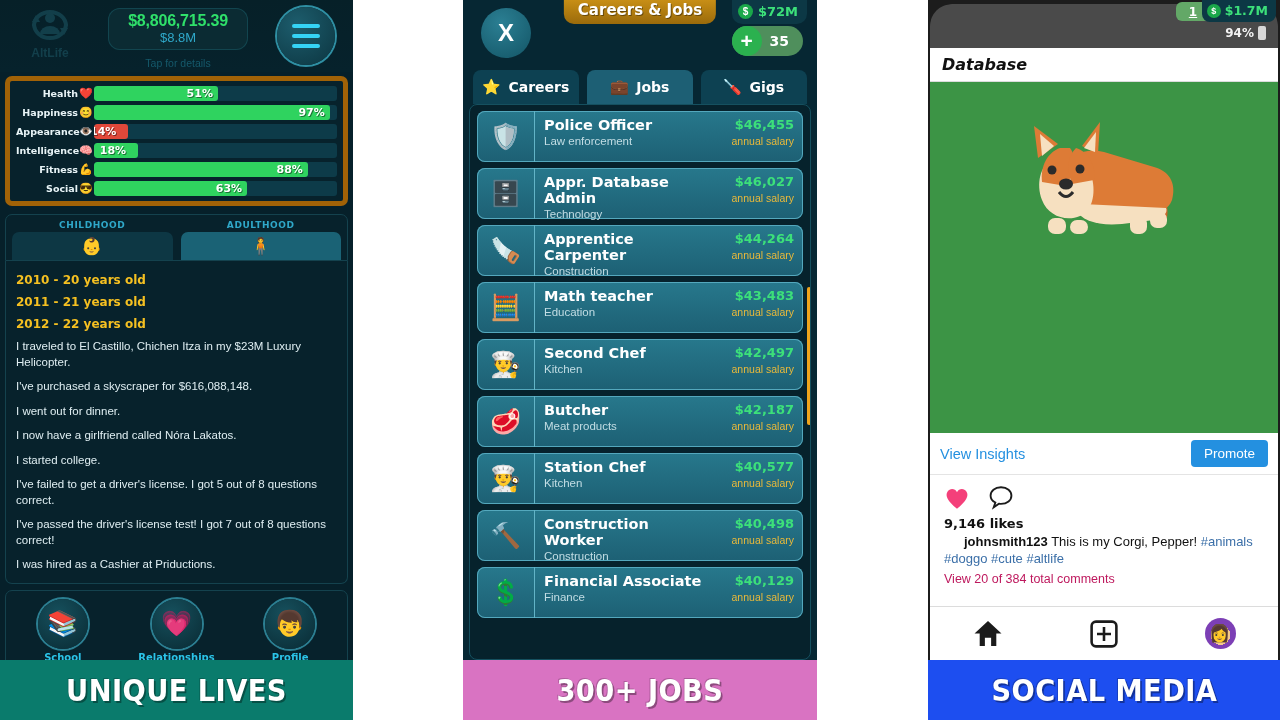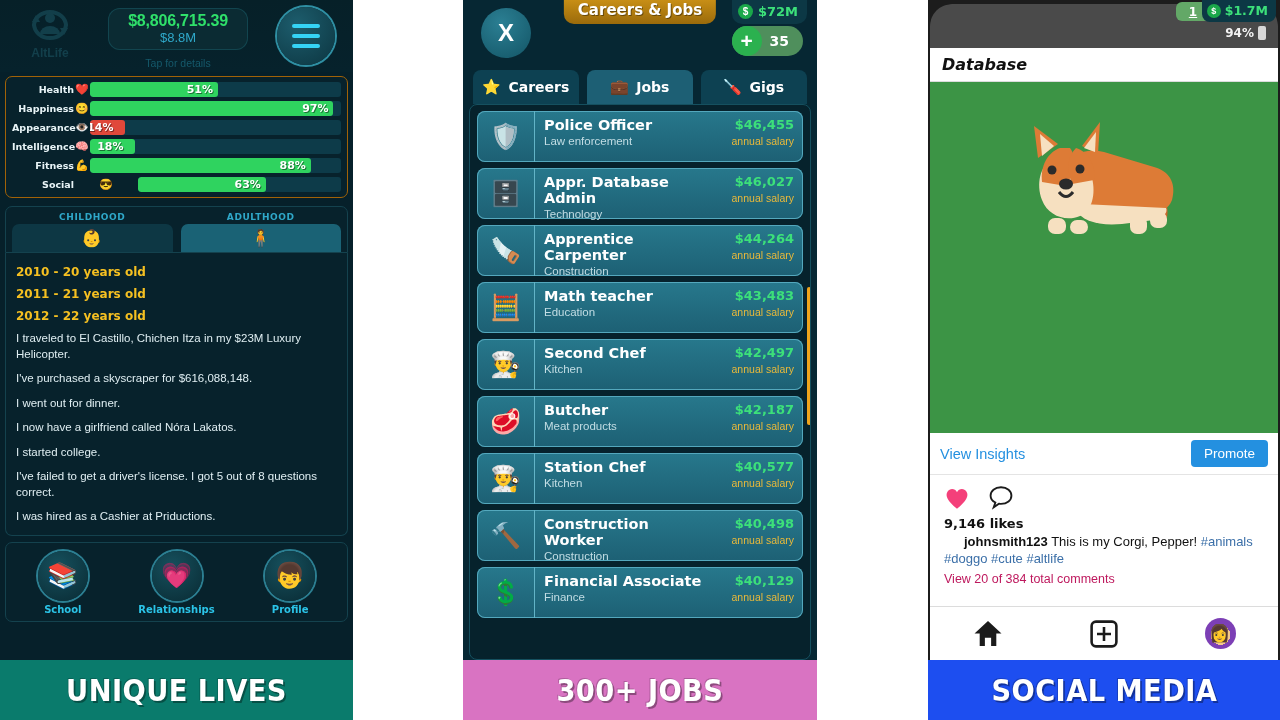--- a/index.html
+++ b/index.html
@@ -31,24 +31,24 @@
   .al-money .big { color:#2fe06a; font-size:16px; font-weight:bold; letter-spacing:-.2px; }
   .al-money .sm  { color:#2fa8c9; font-size:13px; margin-top:0px; }
   .al-tap { position:absolute; left:108px; top:57px; width:140px; text-align:center;
       color:#15596b; font-size:10.5px; }
   .al-burger { position:absolute; right:18px; top:7px; width:58px; height:58px; border-radius:50%;
       background:radial-gradient(circle at 35% 30%,#1d5d6d,#0c3540);
       box-shadow:0 0 0 2px #2f8fa3; display:flex; flex-direction:column;
       align-items:center; justify-content:center; gap:6px; }
   .al-burger i { display:block; width:28px; height:4px; background:#35d3f5; border-radius:2px; }
 
-  .al-stats { margin:4px 5px 0; background:#07222c; border:1px solid #a16207; border-radius:7px;
+  .al-stats { margin:4px 5px 0; background:#07222c; border:5px solid #a16207; border-radius:7px;
       padding:4px 6px 5px; }
   .al-row { display:flex; align-items:center; height:16px; margin-bottom:3px; }
-  .al-row:last-child { margin-bottom:0;gap:24px; }
+  .al-row:last-child { margin-bottom:0; }
   .al-lbl { width:62px; text-align:right; color:#e8f4f7; font-size:9.5px; font-weight:bold;
       font-family:"DejaVu Sans", sans-serif; }
   .al-ic { width:16px; text-align:center; font-size:11px; line-height:1; }
   .al-bar { flex:1; height:15px; background:#0d3b49; border-radius:3px; position:relative; overflow:hidden; }
   .al-fill { position:absolute; left:0; top:0; bottom:0; border-radius:3px; }
   .al-pc { position:absolute; top:0; height:15px; line-height:15px; font-size:11px;
       font-weight:bold; color:#fff; font-family:"DejaVu Sans", sans-serif;
       text-shadow:1px 1px 0 rgba(0,0,0,.45); }
 
   .al-tabs { margin:8px 5px 0; background:#07222c; border:1px solid #14424e; border-radius:7px 7px 0 0;
@@ -268,20 +268,21 @@
       <div class="al-log" id="al-log">
           <div class="al-year">2010 - 20 years old</div>
           <div class="al-year">2011 - 21 years old</div>
           <div class="al-year">2012 - 22 years old</div>
           <div class="al-ev">I traveled to El Castillo, Chichen Itza in my $23M Luxury Helicopter.</div>
           <div class="al-ev">I've purchased a skyscraper for $616,088,148.</div>
           <div class="al-ev">I went out for dinner.</div>
           <div class="al-ev">I now have a girlfriend called Nóra Lakatos.</div>
           <div class="al-ev">I started college.</div>
           <div class="al-ev">I've failed to get a driver's license. I got 5 out of 8 questions correct.</div>
+          <div class="al-ev">I've passed the driver's license test! I got 7 out of 8 questions correct!</div>
           <div class="al-ev">I was hired as a Cashier at Priductions.</div>
         </div>
 
       <div class="al-nav" id="al-nav">
           <div class="al-navit">
             <div class="cir">📚</div>
             <div class="nl">School</div>
           </div>
           <div class="al-navit">
             <div class="cir">💗</div>

